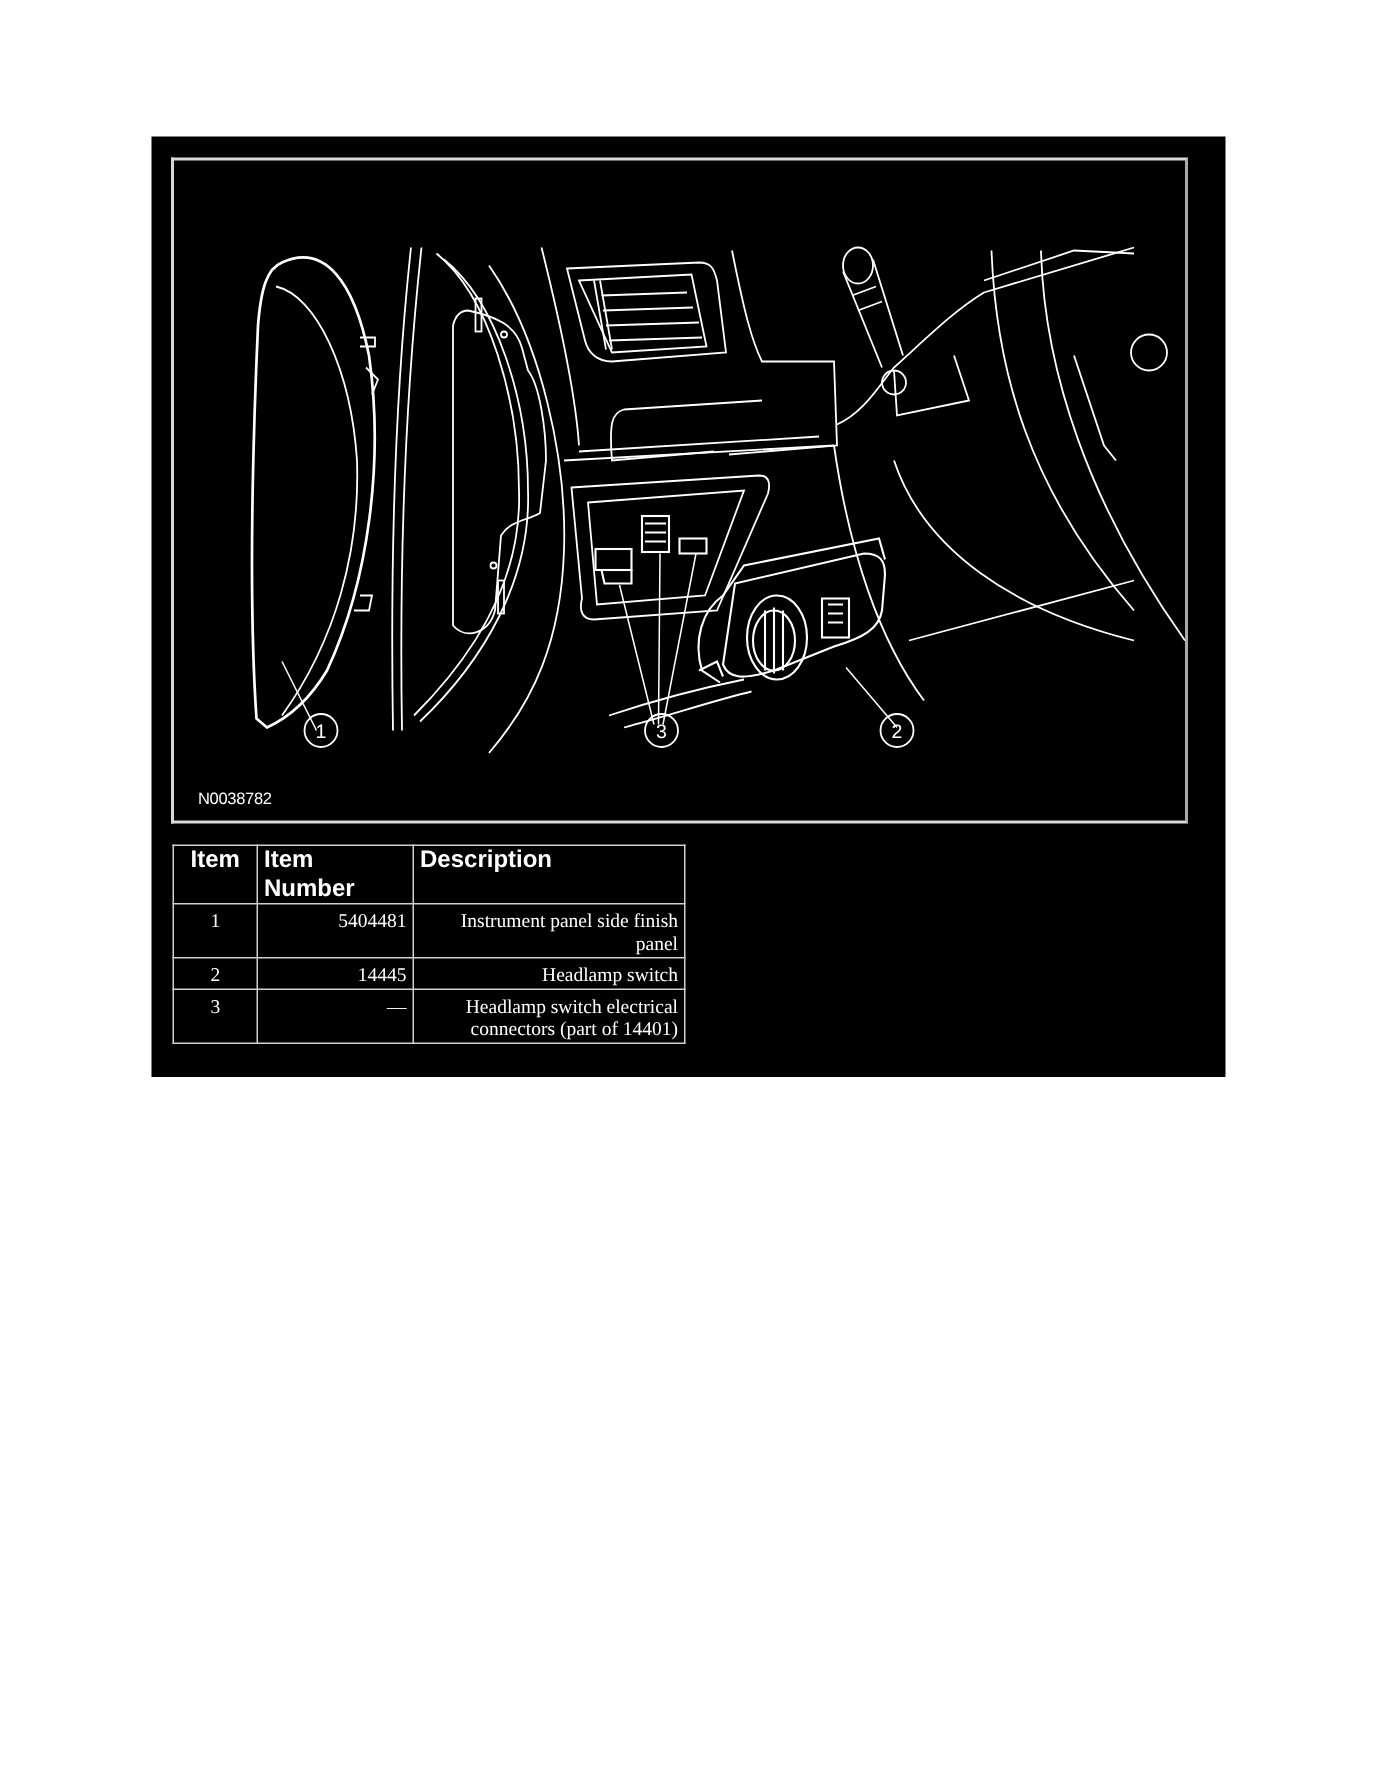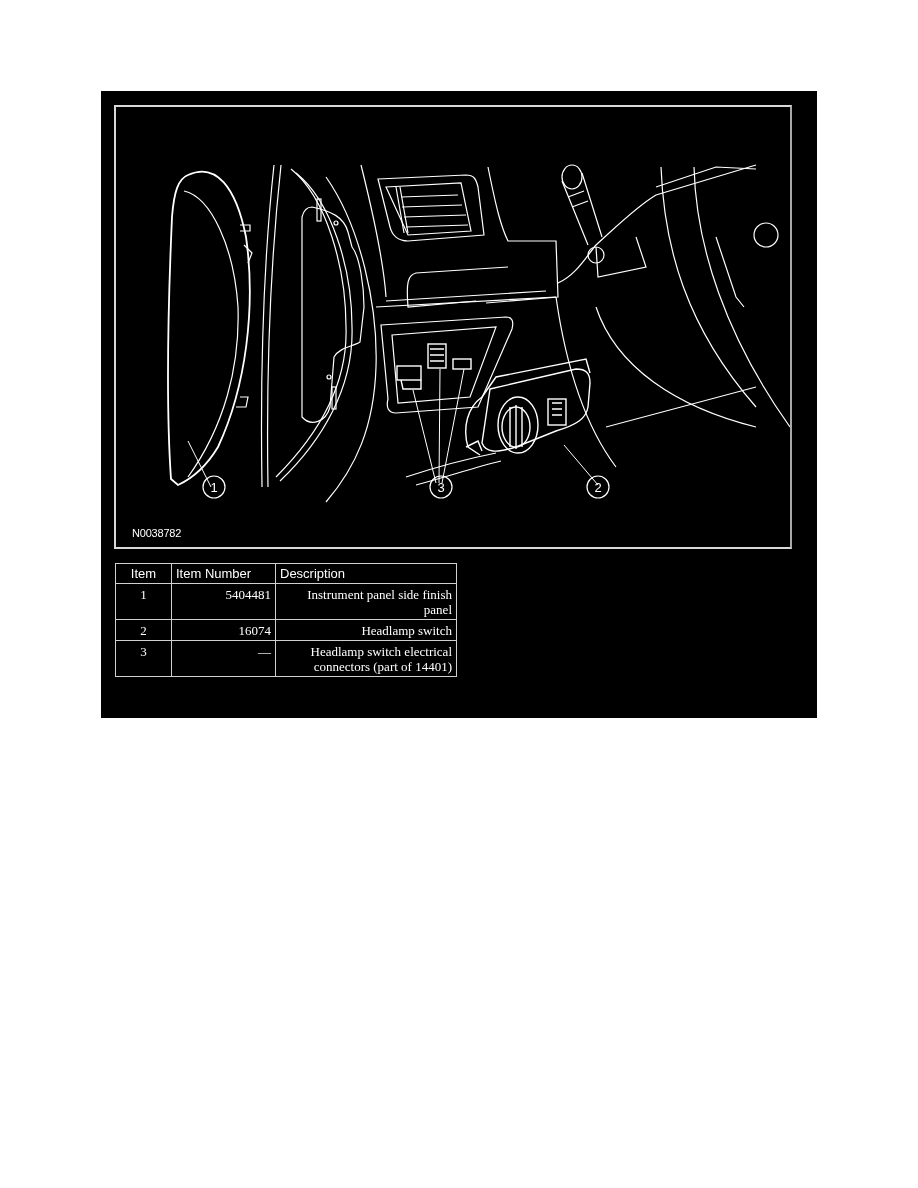--- a/index.html
+++ b/index.html
@@ -3,21 +3,21 @@
 <meta charset="utf-8">
 <style>
   html, body { margin: 0; padding: 0; background: #ffffff; }
   body { width: 918px; height: 1188px; position: relative; overflow: hidden; font-family: "Liberation Sans", sans-serif; }
   .page-block { position: absolute; left: 101px; top: 91px; width: 716px; height: 627px; background: #000000; }
   .figure-frame { position: absolute; left: 13px; top: 14px; width: 678px; height: 444px; border: 2px solid #d8d8d8; border-right-color: #a8a8a8; box-sizing: border-box; }
   .figure-frame svg { position: absolute; left: 0; top: 0; }
   .fig-id { position: absolute; left: 16px; top: 420px; color: #ffffff; font-family: "Liberation Sans", sans-serif; font-size: 11px; letter-spacing: -0.2px; }
   table.parts { position: absolute; left: 14px; top: 472px; border-collapse: collapse; color: #ffffff; }
   table.parts th, table.parts td { border: 1px solid #d0d0d0; padding: 0 4px; vertical-align: top; text-align: right; }
-  table.parts th { font-family: "Liberation Sans", sans-serif; font-weight: normal; font-size: 13px; text-align: left; height: 19px; line-height: 19px; }
+  table.parts th { font-family: "Liberation Sans", sans-serif; font-weight: bold; font-size: 16px; text-align: left; height: 19px; line-height: 19px; }
   table.parts td { font-family: "Liberation Serif", serif; font-size: 13px; line-height: 15px; padding-top: 3px; padding-bottom: 2px; }
   table.parts td.item { text-align: center; }
   .c-item { width: 47px; } .c-part { width: 95px; } .c-desc { width: 172px; margin-left: 12px; }
 </style>
 </head>
 <body>
 
 <div class="page-block">
   <div class="figure-frame">
     <svg width="674" height="440" viewBox="0 0 674 440" fill="none" stroke="#ffffff" stroke-width="1.2">
@@ -127,21 +127,21 @@
       </tr>
     </thead>
     <tbody>
       <tr>
         <td class="item">1</td>
         <td>5404481</td>
         <td>Instrument panel side finish panel</td>
       </tr>
       <tr>
         <td class="item">2</td>
-        <td>16074</td>
+        <td>14445</td>
         <td>Headlamp switch</td>
       </tr>
       <tr>
         <td class="item">3</td>
         <td>—</td>
         <td>Headlamp switch electrical connectors (part of 14401)</td>
       </tr>
     </tbody>
   </table>
 </div>

